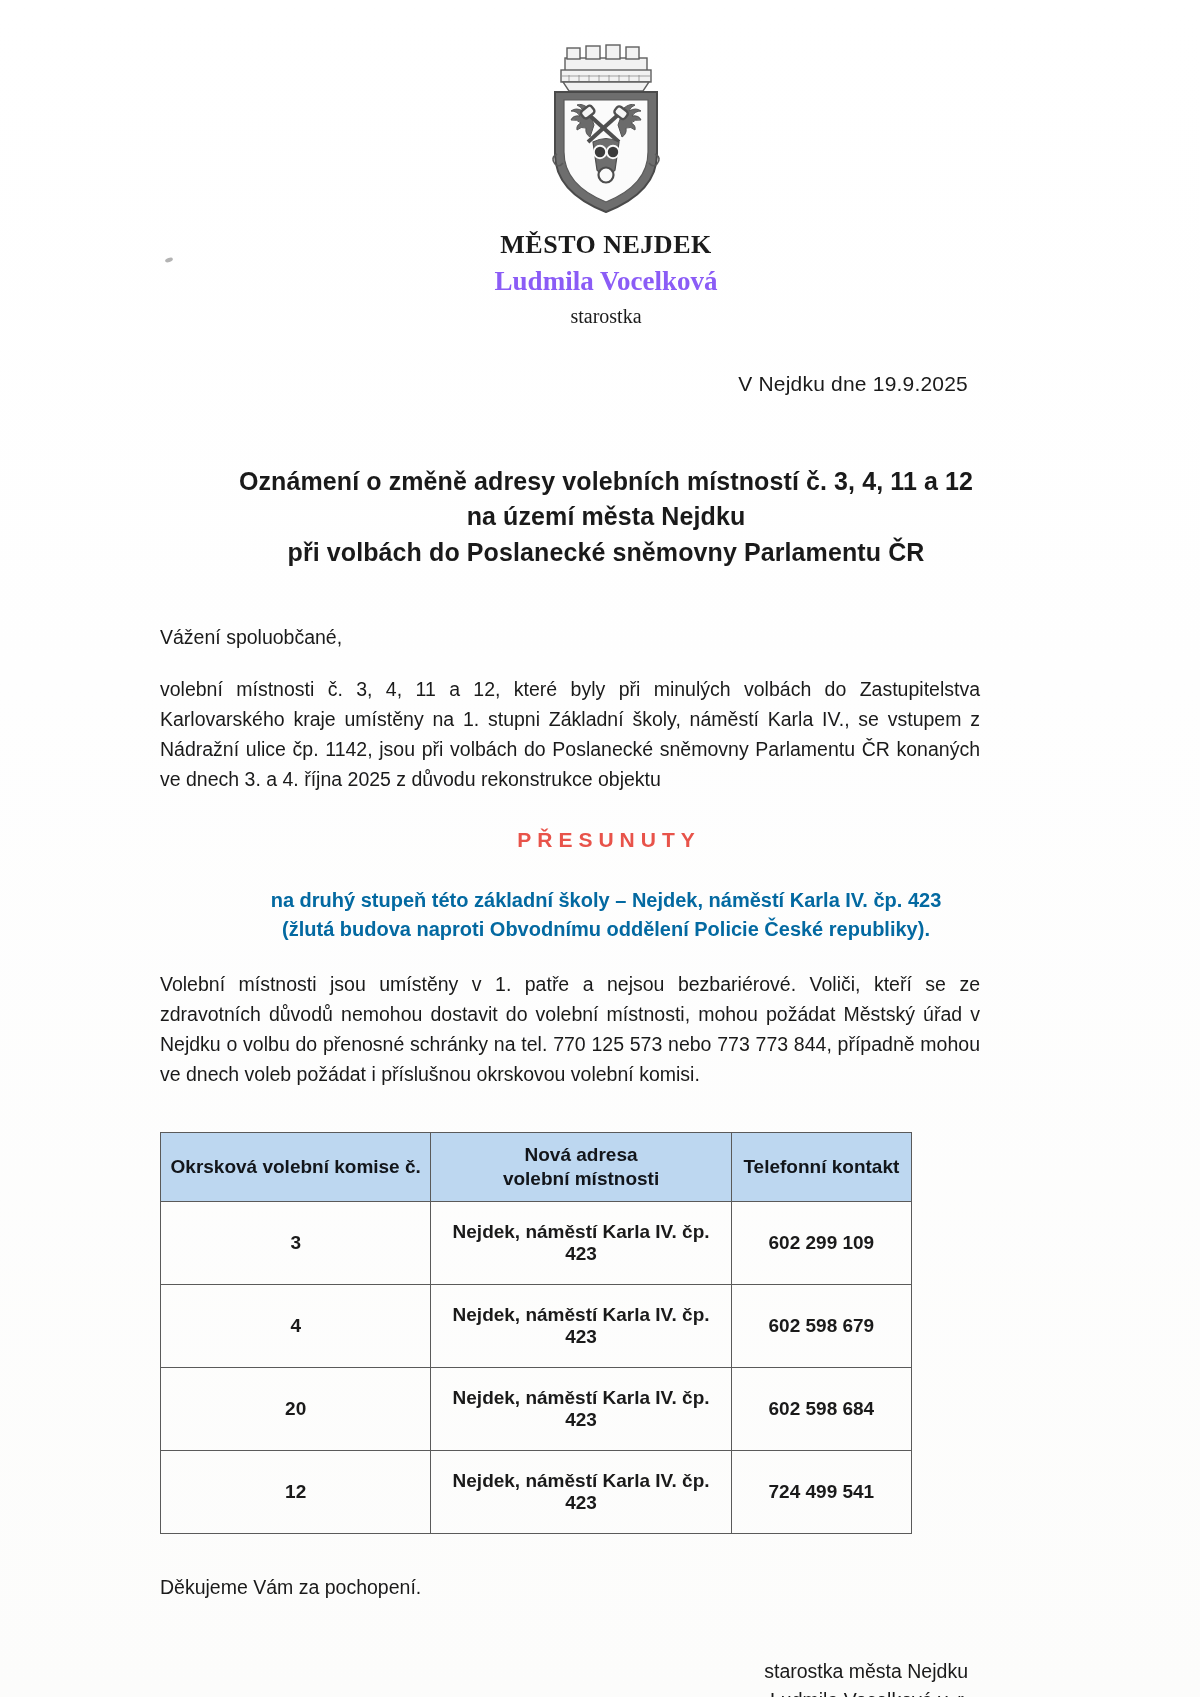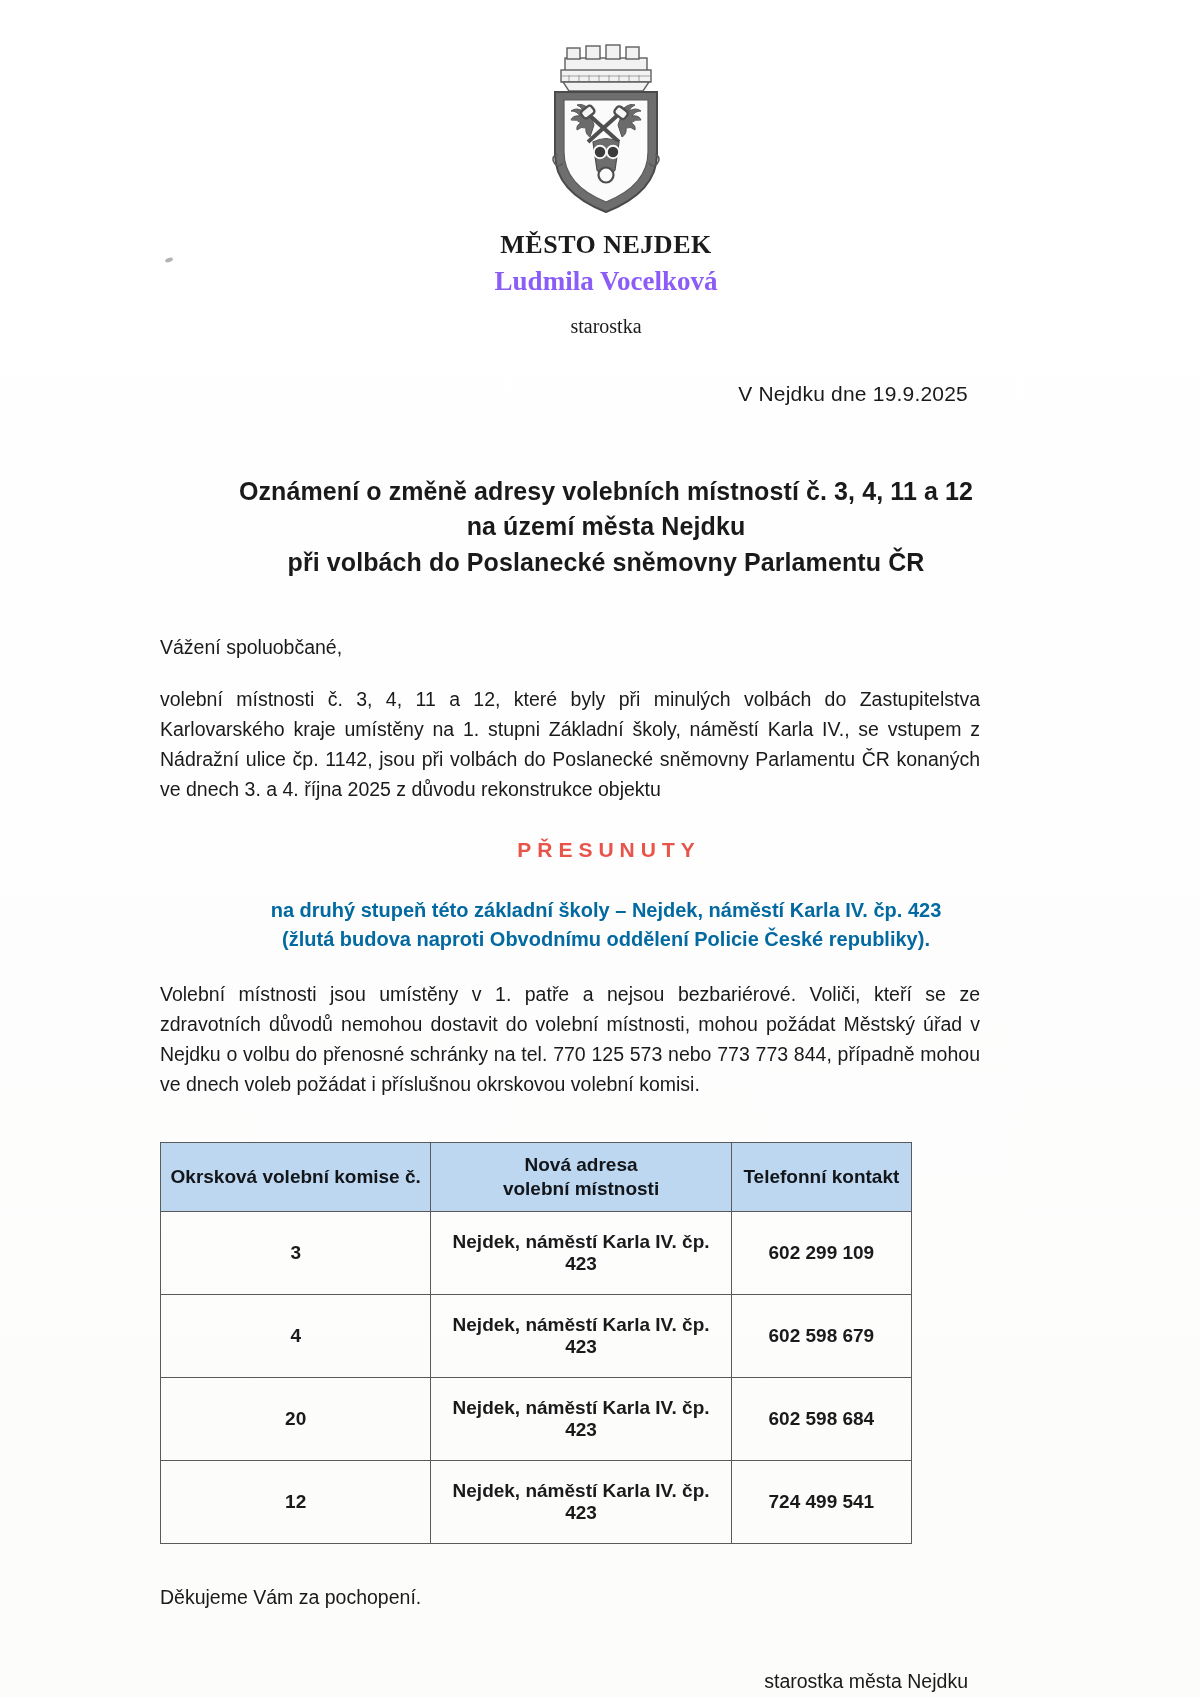--- a/index.html
+++ b/index.html
@@ -63,21 +63,21 @@
     font-weight: 700;
     color: #8b5cf6;
     line-height: 1.3;
     margin-top: 2px;
   }
   .org-role {
     font-family: "Liberation Serif", serif;
     font-size: 20px;
     font-weight: 400;
     color: #1b1b1b;
-    margin-top: 16px;
+    margin-top: 6px;
   }
 
   
   .scan-mark {
     position: absolute;
     left: 165px;
     top: 258px;
     width: 8px;
     height: 4px;
     background: #9a9a9a;

